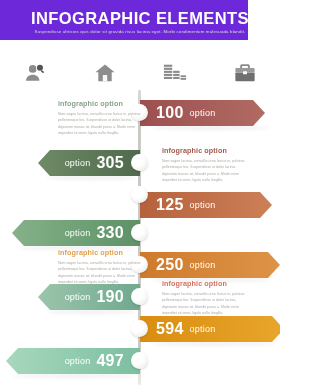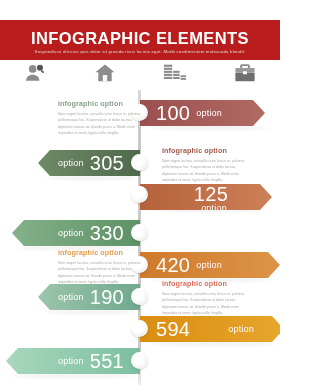--- a/index.html
+++ b/index.html
@@ -6,22 +6,22 @@
   body{
     width:280px;height:392px;overflow:hidden;
     background:#ffffff;
     font-family:"Liberation Sans",sans-serif;
     position:relative;
   }
   #stage{position:absolute;inset:0;width:280px;height:392px;overflow:hidden;background:#fff;}
 
   
   .header-band{
-    position:absolute;left:0;top:20px;width:280px;height:40px;
-    background:#b91c1c;
+    position:absolute;left:0;top:0;width:248px;height:40px;
+    background:#6d28d9;
   }
   .header-title{
     position:absolute;left:0;top:9px;width:280px;
     text-align:center;color:#ffffff;
     font-size:16.5px;font-weight:bold;letter-spacing:.4px;
     white-space:nowrap;
   }
   .header-sub{
     position:absolute;left:0;top:29px;width:280px;
     text-align:center;color:#dedcce;
@@ -56,21 +56,21 @@
     padding-left:16px;
     justify-content:flex-start;
   }
   .arrow-l{      
     right:140px;
     clip-path:polygon(12px 0, 100% 0, 100% 100%, 12px 100%, 0 50%);
     padding-right:16px;
     justify-content:flex-end;
   }
   .num{
-    font-size:20px;color:#ffffff;font-weight:normal;letter-spacing:.3px;
+    font-size:16px;color:#ffffff;font-weight:bold;letter-spacing:.3px;
     line-height:1;
   }
   .lbl{
     font-size:9px;color:#ffffff;letter-spacing:.2px;line-height:1;
   }
   .arrow-r .num{margin-right:6px;}
   .arrow-l .num{margin-left:6px;}
 
   
   .node{
@@ -173,58 +173,58 @@
   <div class="node" style="top:104px;"></div>
 
   <div class="shadow" style="left:46px;top:176px;width:90px;"></div>
   <div class="arrow arrow-l" id="ar1" style="top: 150px; width: 102px; background: linear-gradient(to left, rgb(79, 106, 76), rgb(111, 138, 102));">
     <span class="lbl">option</span>
     <span class="num">305</span>
   </div>
   <div class="node" style="top:154px;"></div>
 
   <div class="shadow" style="left:150px;top:208px;width:112px;"></div>
-  <div class="arrow arrow-r" id="ar2" style="top: 184px; width: 132px; background: linear-gradient(to right, rgb(181, 98, 60), rgb(205, 128, 87)); flex-direction: column;">
+  <div class="arrow arrow-r" id="ar2" style="top: 192px; width: 132px; background: linear-gradient(to right, rgb(181, 98, 60), rgb(205, 128, 87));">
     <span class="num">125</span>
     <span class="lbl">option</span>
   </div>
   <div class="node" style="top:186px;"></div>
 
   <div class="shadow" style="left:18px;top:246px;width:118px;"></div>
   <div class="arrow arrow-l" id="ar3" style="top: 220px; width: 128px; background: linear-gradient(to left, rgb(93, 145, 102), rgb(133, 177, 137));">
     <span class="lbl">option</span>
     <span class="num">330</span>
   </div>
   <div class="node" style="top:224px;"></div>
 
   <div class="shadow" style="left:150px;top:278px;width:122px;"></div>
   <div class="arrow arrow-r" id="ar4" style="top: 252px; width: 140px; background: linear-gradient(to right, rgb(207, 122, 43), rgb(221, 148, 72));">
-    <span class="num">420</span>
+    <span class="num">250</span>
     <span class="lbl">option</span>
   </div>
   <div class="node" style="top:256px;"></div>
 
   <div class="shadow" style="left:46px;top:310px;width:90px;"></div>
   <div class="arrow arrow-l" id="ar5" style="top: 284px; width: 102px; background: linear-gradient(to left, rgb(111, 169, 142), rgb(156, 197, 171));">
     <span class="lbl">option</span>
     <span class="num">190</span>
   </div>
   <div class="node" style="top:288px;"></div>
 
   <div class="shadow" style="left:150px;top:342px;width:126px;"></div>
-  <div class="arrow arrow-r" id="ar6" style="top: 316px; width: 144px; background: linear-gradient(to right, rgb(217, 141, 16), rgb(232, 166, 44)); gap: 32px;">
+  <div class="arrow arrow-r" id="ar6" style="top: 316px; width: 144px; background: linear-gradient(to right, rgb(217, 141, 16), rgb(232, 166, 44));">
     <span class="num">594</span>
     <span class="lbl">option</span>
   </div>
   <div class="node" style="top:320px;"></div>
 
   <div class="shadow" style="left:12px;top:374px;width:124px;"></div>
   <div class="arrow arrow-l" id="ar7" style="top: 348px; width: 134px; background: linear-gradient(to left, rgb(124, 191, 160), rgb(168, 215, 189));">
     <span class="lbl">option</span>
-    <span class="num">551</span>
+    <span class="num">497</span>
   </div>
   <div class="node" style="top:352px;"></div>
 
   <div class="tblock left-side" style="top:99px;">
     <p class="th" id="bh0" style="color: rgb(138, 163, 139);">infographic option</p>
     <p class="tb">Nam sagen lacinia, convallis urna lectus in, pulvinar pellentesque leo. Suspendisse ut dolor lacinia, dignissim massa sit, blandit purus a. Morbi enim imperdiet sit amet, ligula nulla fringilla.</p>
   </div>
 
   <div class="tblock right-side" style="top:146px;">
     <p class="th" id="bh1" style="color: rgb(162, 91, 77);">infographic option</p>

